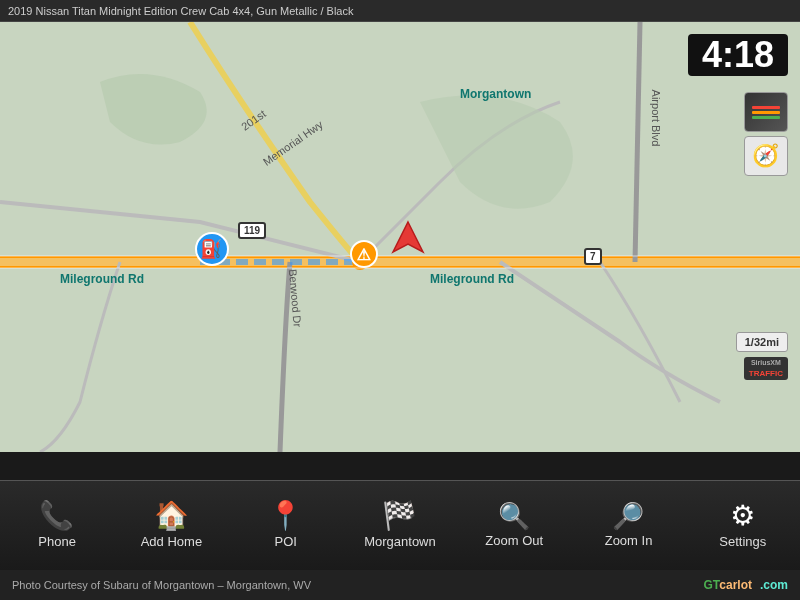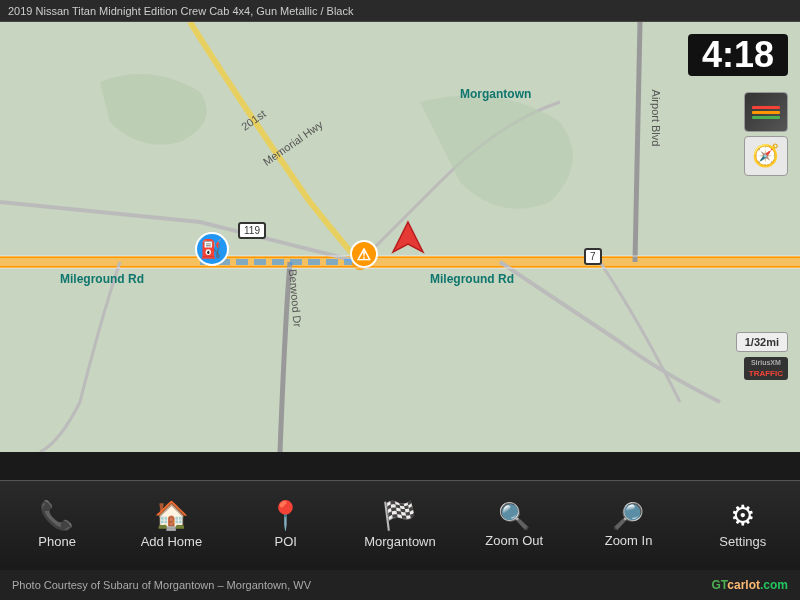--- a/index.html
+++ b/index.html
@@ -171,21 +171,21 @@
     }
 
     
     .road-marker {
       position: absolute;
       background: #fff;
       border: 2px solid #333;
       border-radius: 3px;
       padding: 1px 4px;
       font-size: 10px;
-      font-weight: normal;
+      font-weight: bold;
       color: #333;
       z-index: 10;
     }
 
     
     #nav-bar {
       position: absolute;
       bottom: 30px;
       left: 0;
       width: 800px;
@@ -374,15 +374,15 @@
   </div>
   <div class="nav-item">
     <span class="nav-icon">⚙</span>
     <span class="nav-label">Settings</span>
   </div>
 </div>
 
 <div id="caption">
   <span id="caption-text">Photo Courtesy of Subaru of Morgantown – Morgantown, WV</span>
   <span id="gtcarlot-logo">
-    <span style="color:#4caf50;margin-left:25px;">GT</span><span style="color:#fdba74;">carlot</span><span style="color:#22c55e;">.com</span>
+    <span style="color:#4caf50;margin-left:25px;">GT</span><span style="color:#fdba74;">carlot</span><span style="color:#5eead4;padding-left:8px;">.com</span>
   </span>
 </div>
 
 </body></html>

